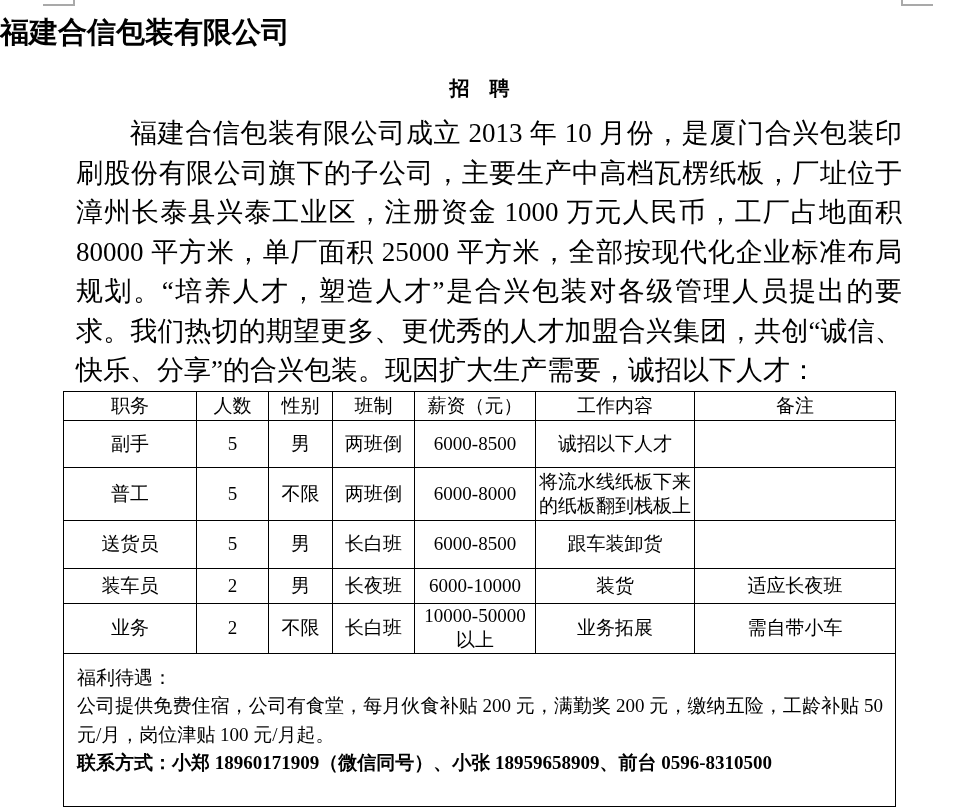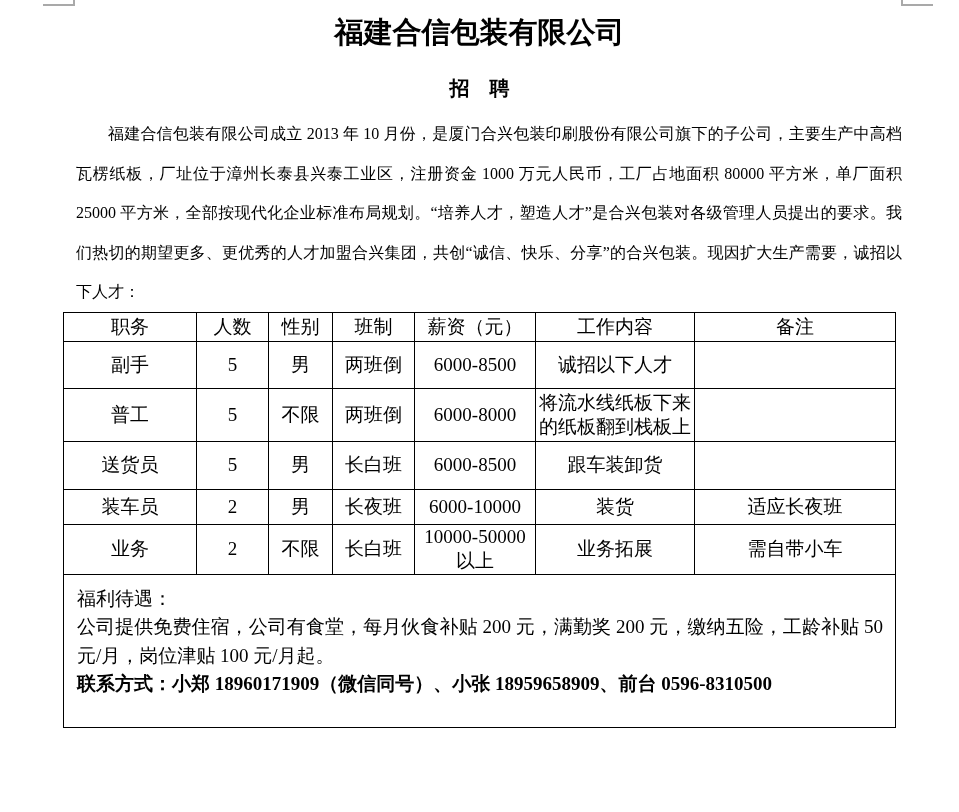--- a/index.html
+++ b/index.html
@@ -29,37 +29,37 @@
     border-right: 2px solid #a9a9a9;
   }
   .crop-mark.right {
     left: 901px;
     border-bottom: 2px solid #a9a9a9;
     border-left: 2px solid #a9a9a9;
   }
   .doc-title {
     margin: 0;
     padding-top: 15px;
-    text-align: center;
+    text-align: left;
     font-size: 29px;
     font-weight: bold;
     line-height: 35px;
   }
   .doc-subtitle {
     margin: 0;
     padding-top: 21px;
     text-align: center;
     font-size: 20px;
     font-weight: bold;
     line-height: 35px;
   }
   .intro {
     margin: 8px 0 0 76px;
     width: 826px;
-    font-size: 16px;
+    font-size: 27px;
     line-height: 39.5px;
     text-align: justify;
     text-indent: 2em;
   }
   table.jobs {
     margin-left: 63px;
     margin-top: 0;
     width: 832px;
     border-collapse: collapse;
     table-layout: fixed;

